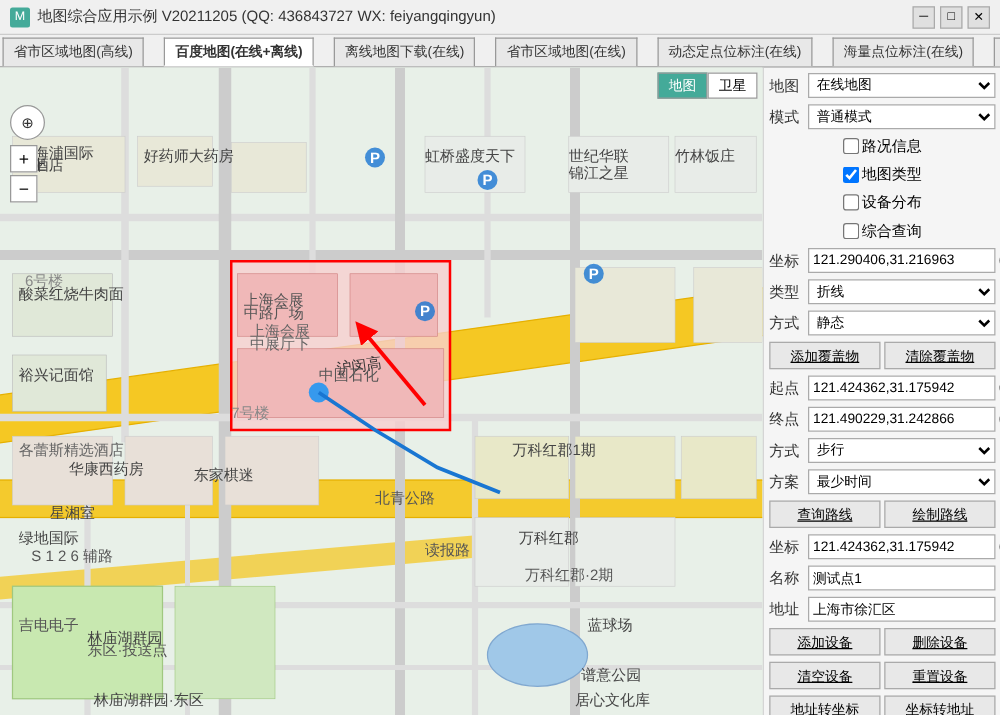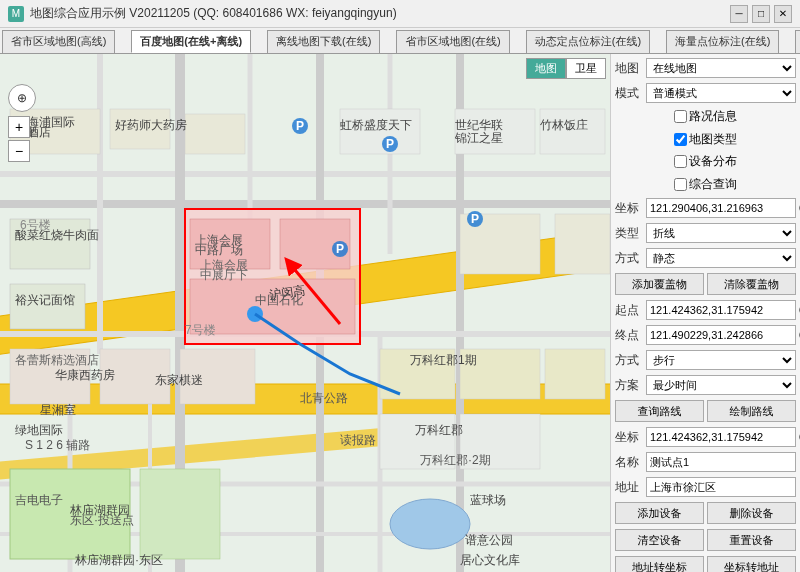--- a/index.html
+++ b/index.html
@@ -179,33 +179,34 @@
       border: 1px solid #aaa;
       background: #e8e8e8;
       cursor: pointer;
       font-size: 11px;
       text-align: center;
     }
     .btn-row {
       display: flex;
       gap: 3px;
       margin-bottom: 2px;
+      text-decoration: underline;
     }
     .panel-text-small {
       font-size: 10px;
       color: #666;
     }
   </style>
 </head>
 <body>
 
 <div class="title-bar">
   <div class="title-bar-left">
     <div class="title-bar-icon">M</div>
-    <span class="title-text">地图综合应用示例 V20211205 (QQ: 608401686 WX: feiyangqingyun)</span>
+    <span class="title-text">地图综合应用示例 V20211205 (QQ: 436843727 WX: feiyangqingyun)</span>
   </div>
   <div class="title-bar-controls">
     <div class="title-btn">─</div>
     <div class="title-btn">□</div>
     <div class="title-btn">✕</div>
   </div>
 </div>
 
 <div class="tab-bar">
   <div class="tab">省市区域地图(高线)</div>

